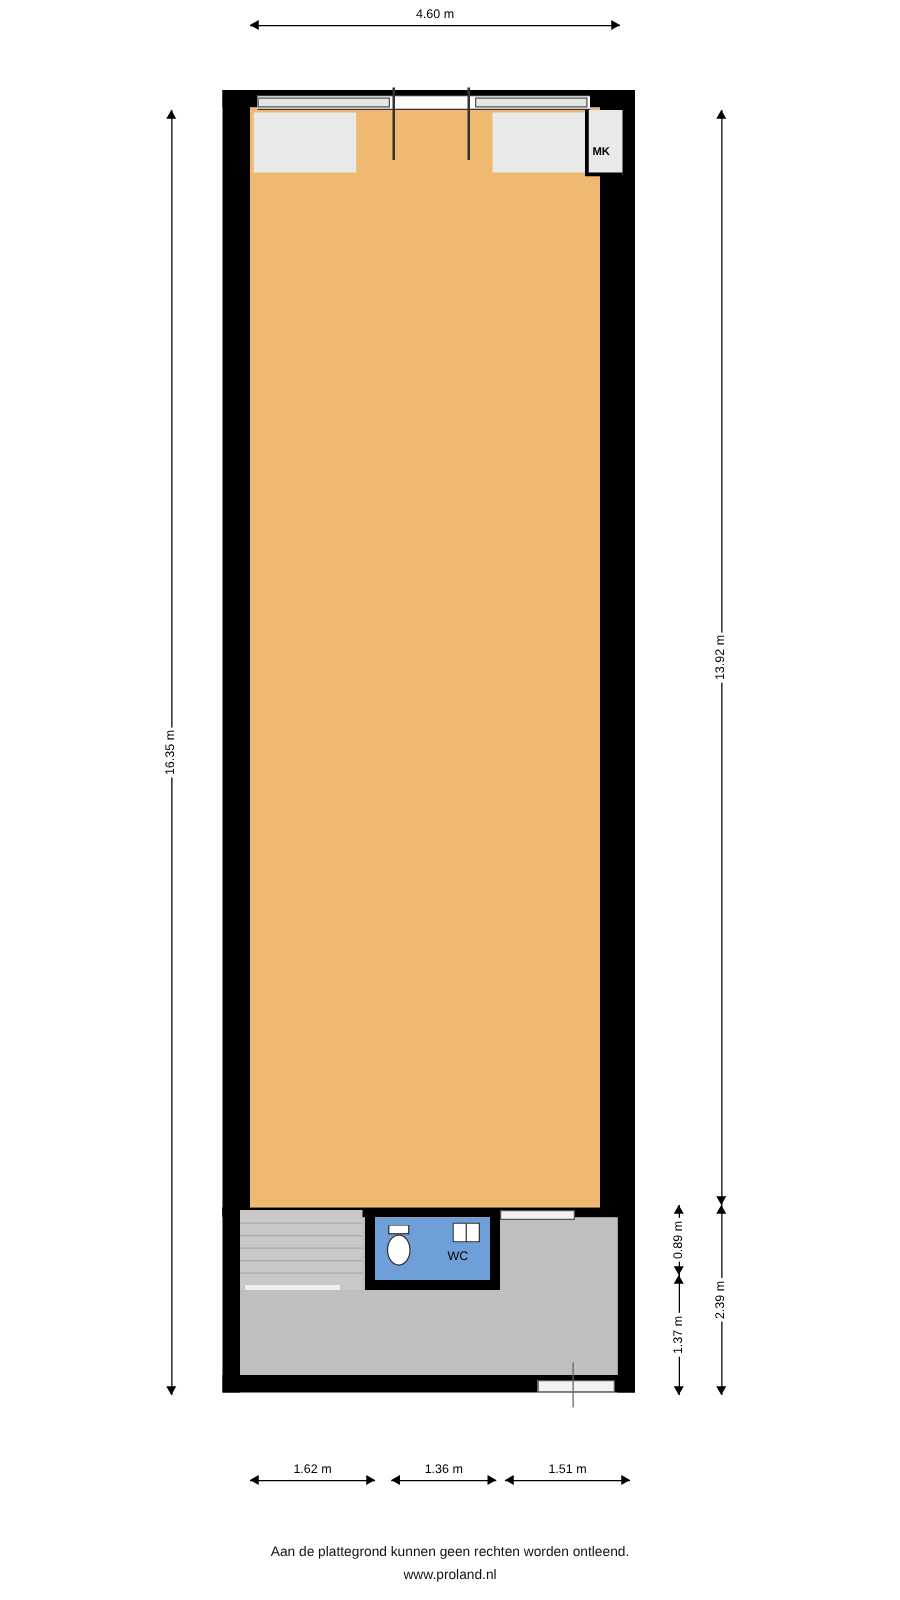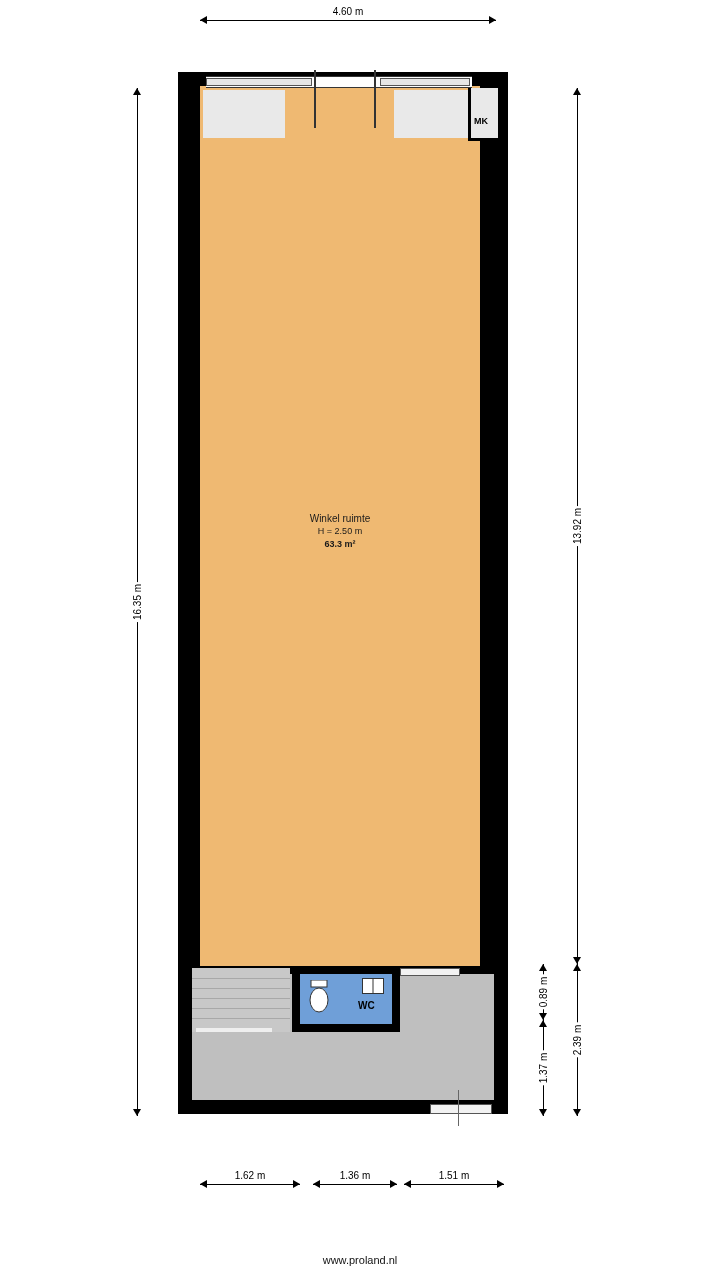--- a/index.html
+++ b/index.html
@@ -84,21 +84,21 @@
     line-height: 13px;
     color: #1a1a1a;
     white-space: nowrap;
   }
   .room-label .l1 { font-size: 10px; }
   .room-label .l2 { font-size: 9px; }
   .room-label .l3 { font-size: 9px; font-weight: bold; }
   .wc-label {
     position: absolute;
     font-size: 10px;
-    font-weight: bold;
+    font-weight: normal;
     color: #000000;
   }
   .mk-label {
     position: absolute;
     font-size: 9px;
     font-weight: bold;
     color: #000000;
   }
 
   
@@ -233,25 +233,20 @@
   <div class="mk-label" style="left:474px; top:116px;">MK</div>
 
   <div class="window-band" style="left:206px; top:76px; width:266px; height:12px;"></div>
   <div class="glass-panel" style="left:206px; top:78px; width:106px; height:8px;"></div>
   <div class="glass-panel" style="left:380px; top:78px; width:90px; height:8px;"></div>
   <div class="mullion" style="left:314px; top:70px; height:58px;"></div>
   <div class="mullion" style="left:374px; top:70px; height:58px;"></div>
 
   <div class="wall" style="left:480px; top:434px; width:12px; height:26px;"></div>
 
-  <div class="room-label" style="left:250px; top:512px; width:180px;">
-    <div class="l1">Winkel ruimte</div>
-    <div class="l2">H = 2.50 m</div>
-    <div class="l3">63.3 m²</div>
-  </div>
 
   <div class="wall" style="left:178px; top:966px; width:330px; height:8px;"></div>
 
   <div class="wall" style="left:178px; top:966px; width:14px; height:148px;"></div>
   <div class="wall" style="left:494px; top:966px; width:14px; height:148px;"></div>
   <div class="wall" style="left:178px; top:1100px; width:330px; height:14px;"></div>
 
   <div class="room room-entree" style="left:192px; top:974px; width:302px; height:126px;"></div>
 
   <div class="stairs-block" style="left:192px; top:968px; width:98px; height:64px;"></div>
@@ -297,15 +292,16 @@
     <div class="dim-text">1.36 m</div>
   </div>
   <div class="dim dim-h" style="left:404px; top:1172px; width:100px; height:24px;">
     <div class="bar" style="left:0; right:0;"></div>
     <div class="tick-l"></div>
     <div class="tick-r"></div>
     <div class="dim-text">1.51 m</div>
   </div>
 
 
+  <div class="footer line1" style="top:1236px;">Aan de plattegrond kunnen geen rechten worden ontleend.</div>
   <div class="footer line2" style="top:1254px;">www.proland.nl</div>
 
 </div>
 
 </body></html>

